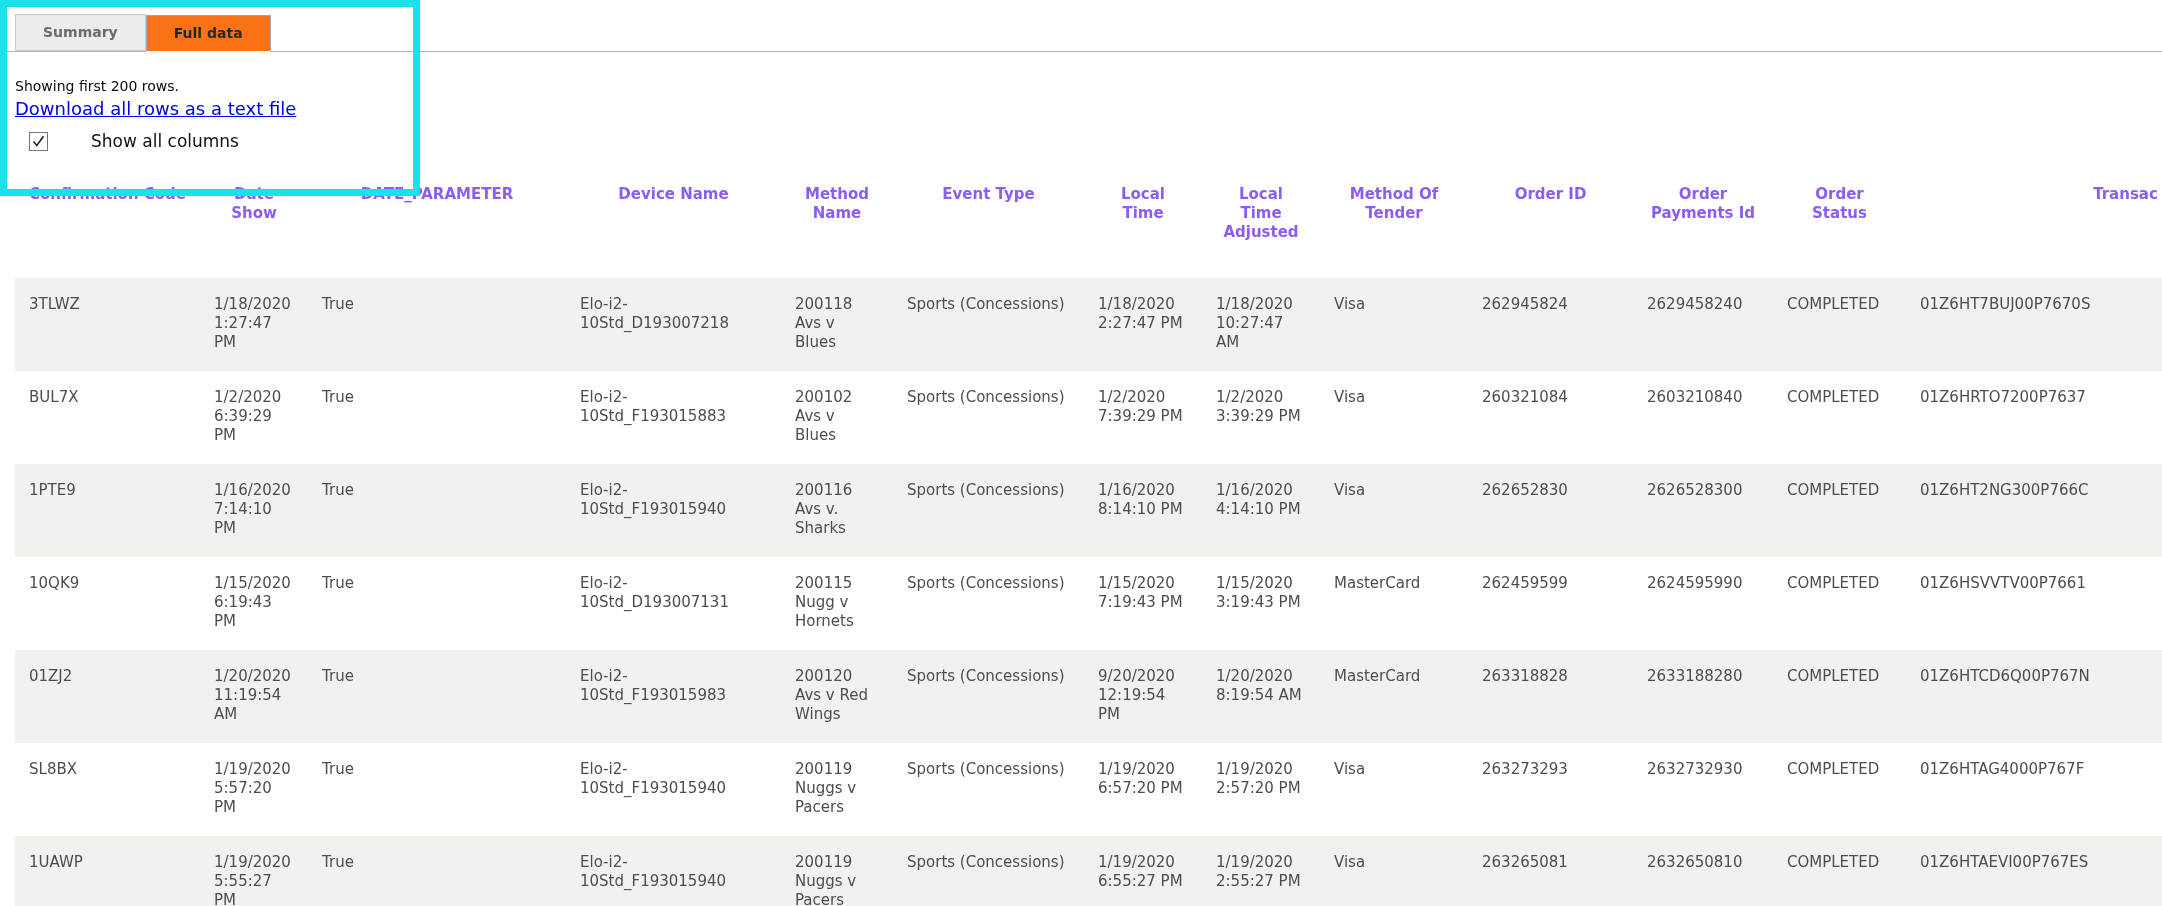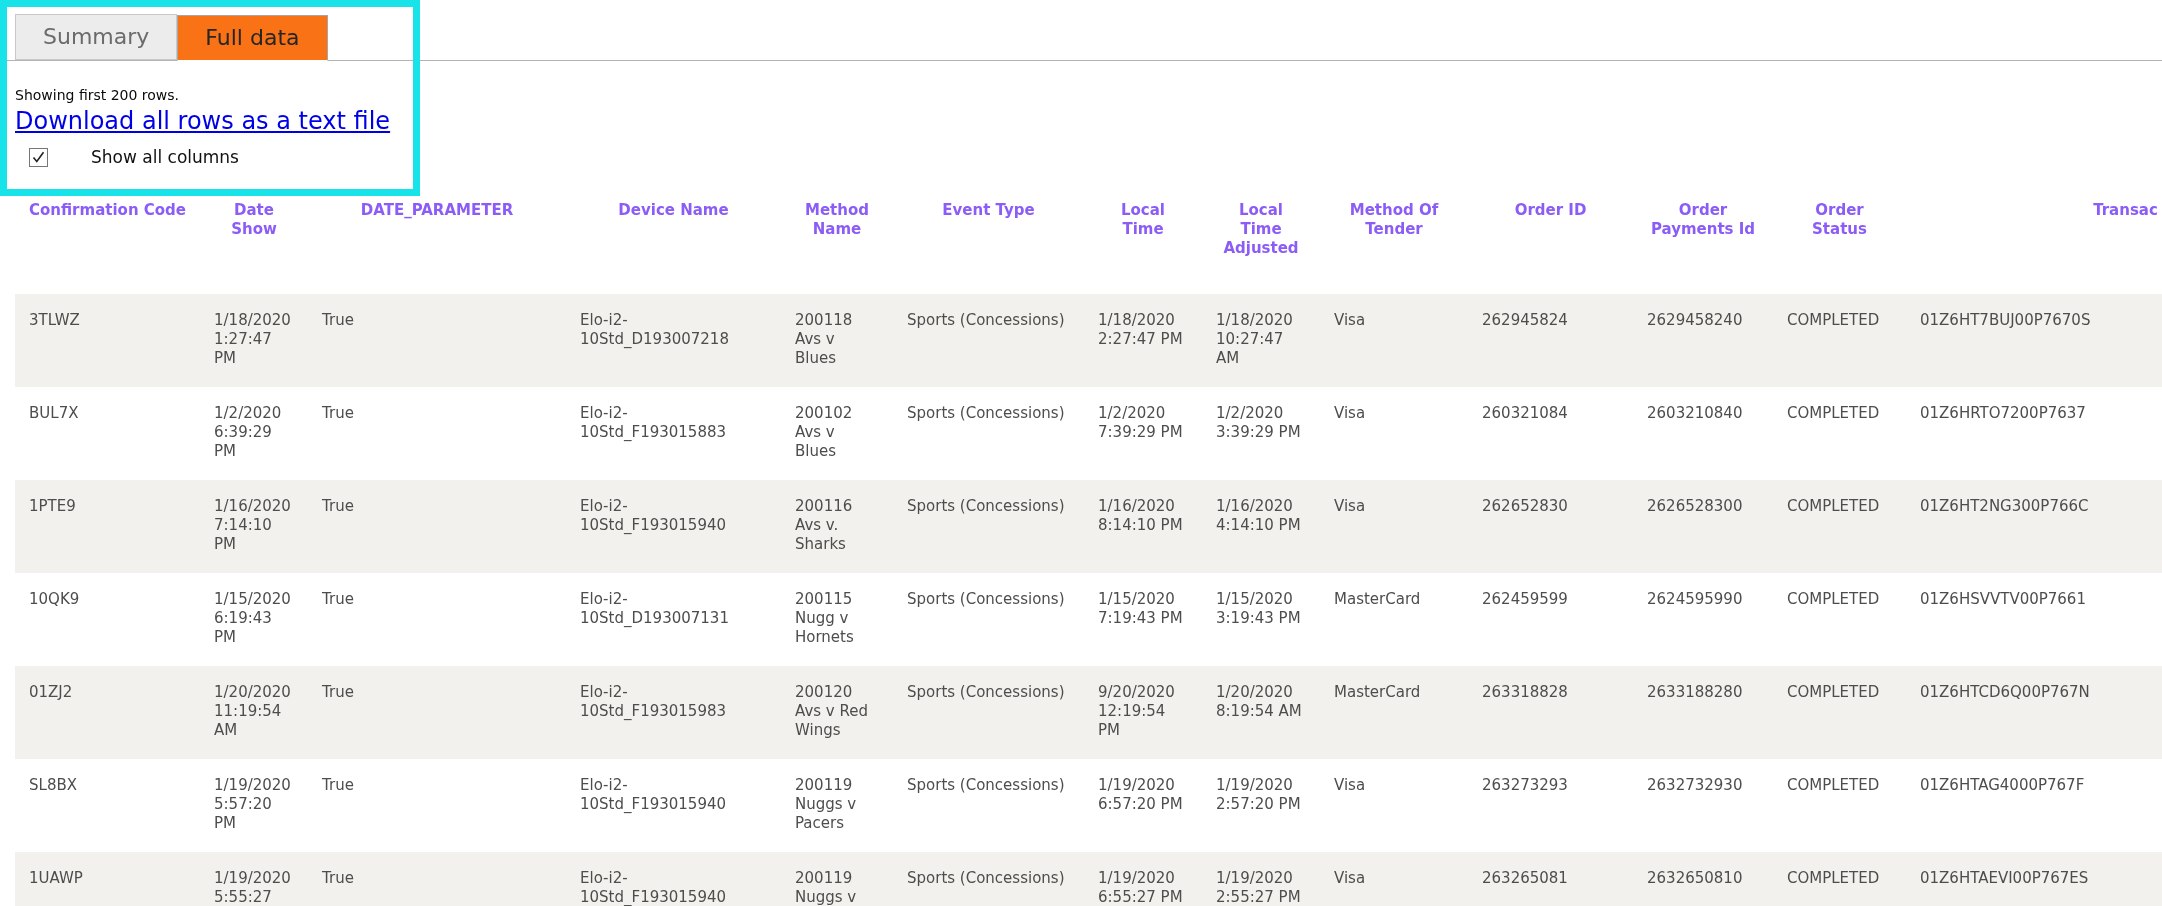--- a/index.html
+++ b/index.html
@@ -13,41 +13,42 @@
   }
   
   .tabbar{
     display:flex;
     align-items:flex-end;
     margin-top:14px;
     padding-left:15px;
     border-bottom:1px solid #b3b3b3;
   }
   .tab{
-    font-size:22px;
+    font-size:14px;
     padding:9px 27px 10px 27px;
     cursor:pointer;
     box-sizing:border-box;
+    font-weight:bold;
   }
   .tab-inactive{
     background:#ececec;
     border:1px solid #c9c9c9;
     color:#6b6b6b;
   }
   .tab-active{
     background:#f97316;
     border:1px solid #a6a6a6;
     border-bottom:1px solid #fff;
     margin-bottom:-1px;
     color:#262626;
   }
   
   .info{ margin:26px 0 0 15px; }
   .showing{ font-size:14px; color:#0a0a0a; margin:0 0 4px 0; }
-  .dl-link{ font-size:24px; color:#0000e8; text-decoration:underline; }
+  .dl-link{ font-size:18px; color:#0000e8; text-decoration:underline; }
   .chk-row{ display:flex; align-items:center; margin:12px 0 0 14px;gap:33px; }
   .chk-box{
     width:17px;height:17px;
     border:1px solid #767676;
     background:#fff;
     display:inline-flex;align-items:center;justify-content:center;
     cursor:pointer;
   }
   .chk-box svg{ display:block; }
   .chk-label{ font-size:17px; color:#111; margin-left:10px; }

